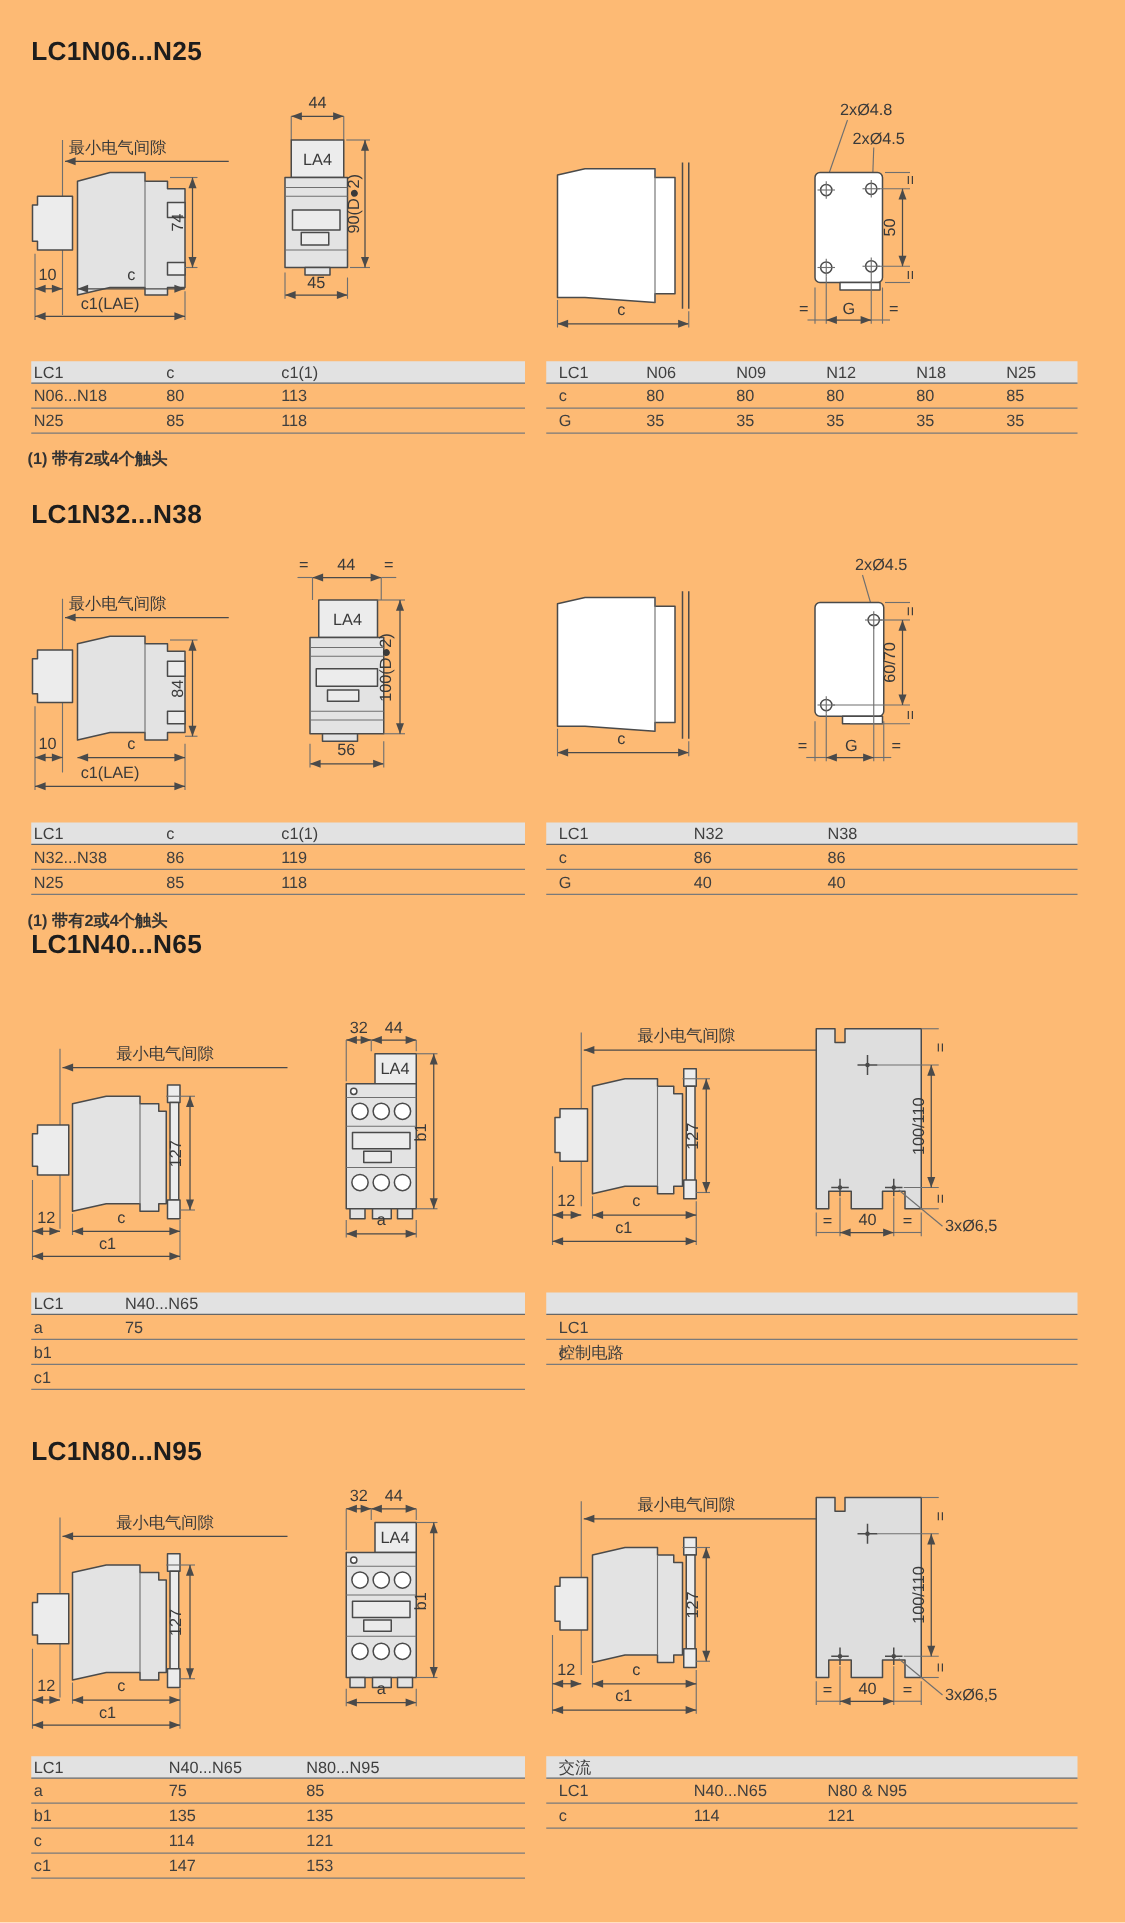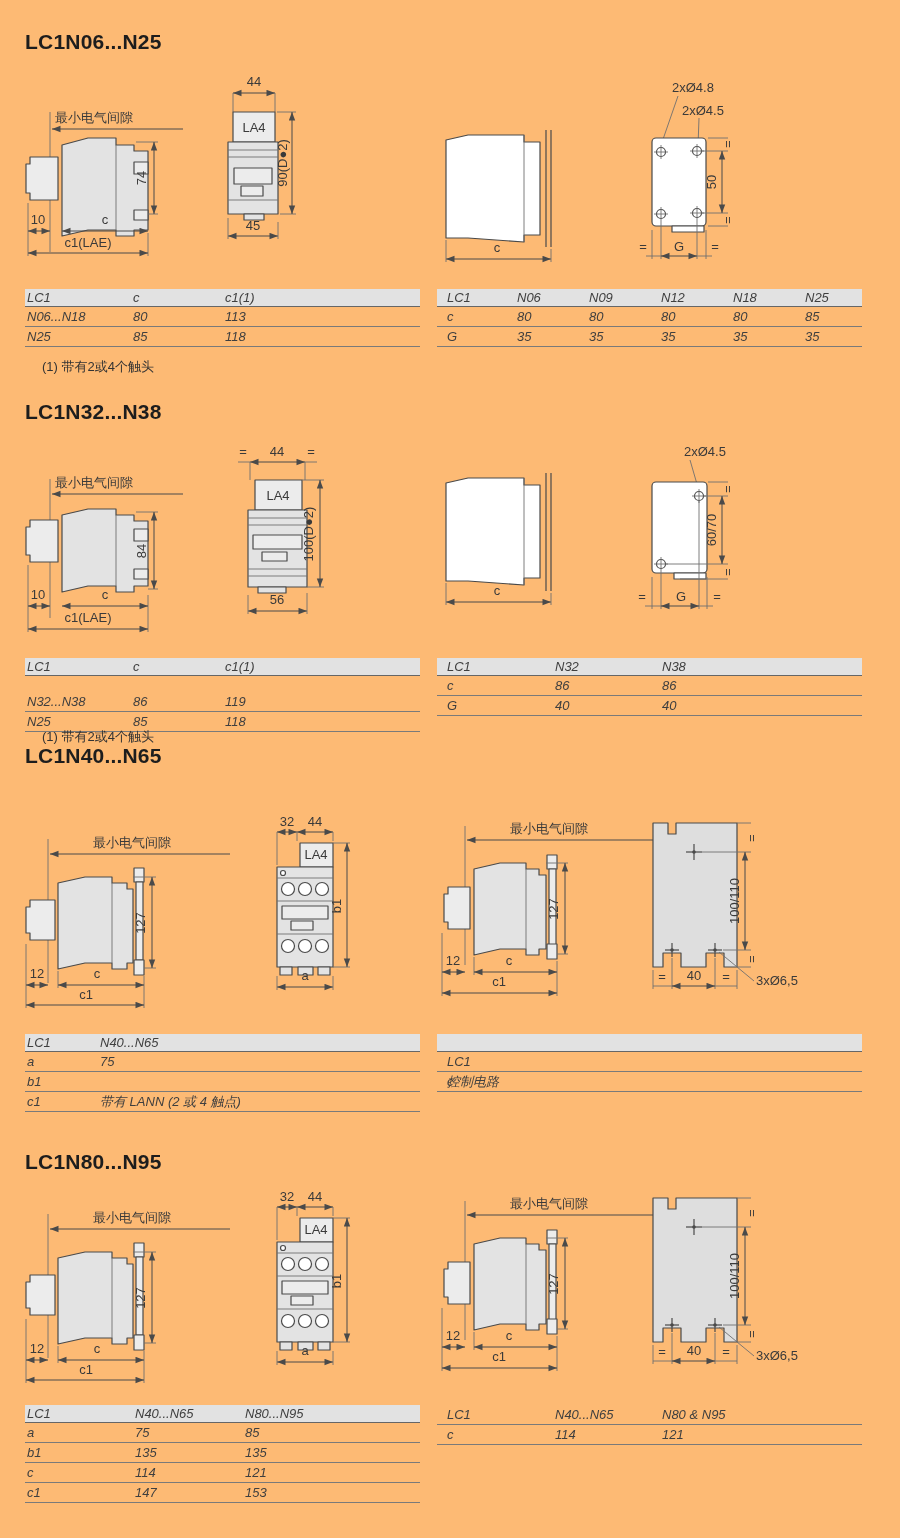--- a/index.html
+++ b/index.html
@@ -1,25 +1,25 @@
 <!DOCTYPE html>
 <html><head>
 <meta charset="utf-8">
 <style>
   html,body{margin:0;padding:0;background:#fff;}
   #page{position:relative;width:900px;height:1538px;background:#fdba74;
         font-family:"Liberation Sans",sans-serif;color:#3c3c3c;overflow:hidden;padding-left:18px;}
   .title{position:absolute;left:25px;font-size:21px;font-weight:bold;color:#1d1d1d;
          font-family:"Liberation Sans",sans-serif;letter-spacing:.2px;}
   .tbl{position:absolute;font-size:13px;color:#3f3f3f;}
-  .tr{display:grid;height:19px;align-items:center;border-bottom:1.3px solid #7a7a7a;font-style:italic;}
+  .tr{display:grid;height:19px;align-items:center;border-bottom:1.3px solid #7a7a7a;}
   .tr.head{background:#e2e2e2;height:17px;border-bottom:1.5px solid #666;}
   .td{padding-left:2px;white-space:nowrap;overflow:hidden;}
   .tbl.padded .td{padding-left:10px;}
-  .foot{position:absolute;left:42px;font-size:13px;color:#333;}
+  .foot{position:absolute;left:22px;font-size:13px;color:#333;font-weight:bold;}
   svg{position:absolute;overflow:visible;}
   svg text{font-family:"Liberation Sans",sans-serif;font-size:13px;fill:#3a3a3a;}
   .ln{stroke:#4a4a4a;stroke-width:1.2;fill:none;stroke-linejoin:round;}
   .fA{fill:#e3e3e3;}.fB{fill:#ececec;}.fW{fill:#ffffff;}.fP{fill:#dedede;}
   .dim{stroke:#4a4a4a;stroke-width:1;fill:none;}
   .thin{stroke:#6f6f6f;stroke-width:.9;fill:none;}
 </style>
 </head>
 <body>
 
@@ -264,21 +264,21 @@
     <line class="dim" x1="661" y1="163" x2="699" y2="163" marker-start="url(#a2)" marker-end="url(#a2)"></line>
     <line class="thin" x1="699" y1="163" x2="713" y2="163"></line>
   </svg>
 
   <div class="tbl" style="left:25px;top:658px;width:395px">
       <div class="tr head" style="grid-template-columns: 106px 92px 1fr;">
         <div class="td">LC1</div>
         <div class="td">c</div>
         <div class="td">c1(1)</div>
       </div>
-      <div class="tr body" style="grid-template-columns: 106px 92px 1fr; margin-top: 16px;">
+      <div class="tr body" style="grid-template-columns: 106px 92px 1fr;">
         <div class="td">N32...N38</div>
         <div class="td">86</div>
         <div class="td">119</div>
       </div>
       <div class="tr body" style="grid-template-columns: 106px 92px 1fr;">
         <div class="td">N25</div>
         <div class="td">85</div>
         <div class="td">118</div>
       </div>
     </div>
@@ -429,21 +429,20 @@
       </div>
       <div class="tr body" style="grid-template-columns: 73px 1fr;">
         <div class="td">a</div>
         <div class="td">75</div>
       </div>
       <div class="tr body" style="grid-template-columns: 73px 1fr;">
         <div class="td">b1</div>
       </div>
       <div class="tr body" style="grid-template-columns: 73px 1fr;">
         <div class="td">c1</div>
-        <div class="td">带有 LANN (2 或 4 触点)</div>
       </div>
     </div>
   <div class="tbl padded" style="left:437px;top:1034px;width:425px">
       <div class="tr head" style="grid-template-columns: 108px 107px 1fr;">
         <div class="td" style="grid-column: 1 / -1; margin-top: 48px;">控制电路</div>
       </div>
       <div class="tr body" style="grid-template-columns: 108px 107px 1fr;">
         <div class="td">LC1</div>
       </div>
       <div class="tr body" style="grid-template-columns: 108px 107px 1fr;">
@@ -593,20 +592,23 @@
         <div class="td">114</div>
         <div class="td">121</div>
       </div>
       <div class="tr body" style="grid-template-columns: 108px 110px 1fr;">
         <div class="td">c1</div>
         <div class="td">147</div>
         <div class="td">153</div>
       </div>
     </div>
   <div class="tbl padded" style="left:437px;top:1405px;width:425px">
+      <div class="tr head" style="grid-template-columns: 108px 107px 1fr;">
+        <div class="td" style="grid-column: 1 / -1;">交流</div>
+      </div>
       <div class="tr body" style="grid-template-columns: 108px 107px 1fr;">
         <div class="td">LC1</div>
         <div class="td">N40...N65</div>
         <div class="td">N80 &amp; N95</div>
       </div>
       <div class="tr body" style="grid-template-columns: 108px 107px 1fr;">
         <div class="td">c</div>
         <div class="td">114</div>
         <div class="td">121</div>
       </div>

